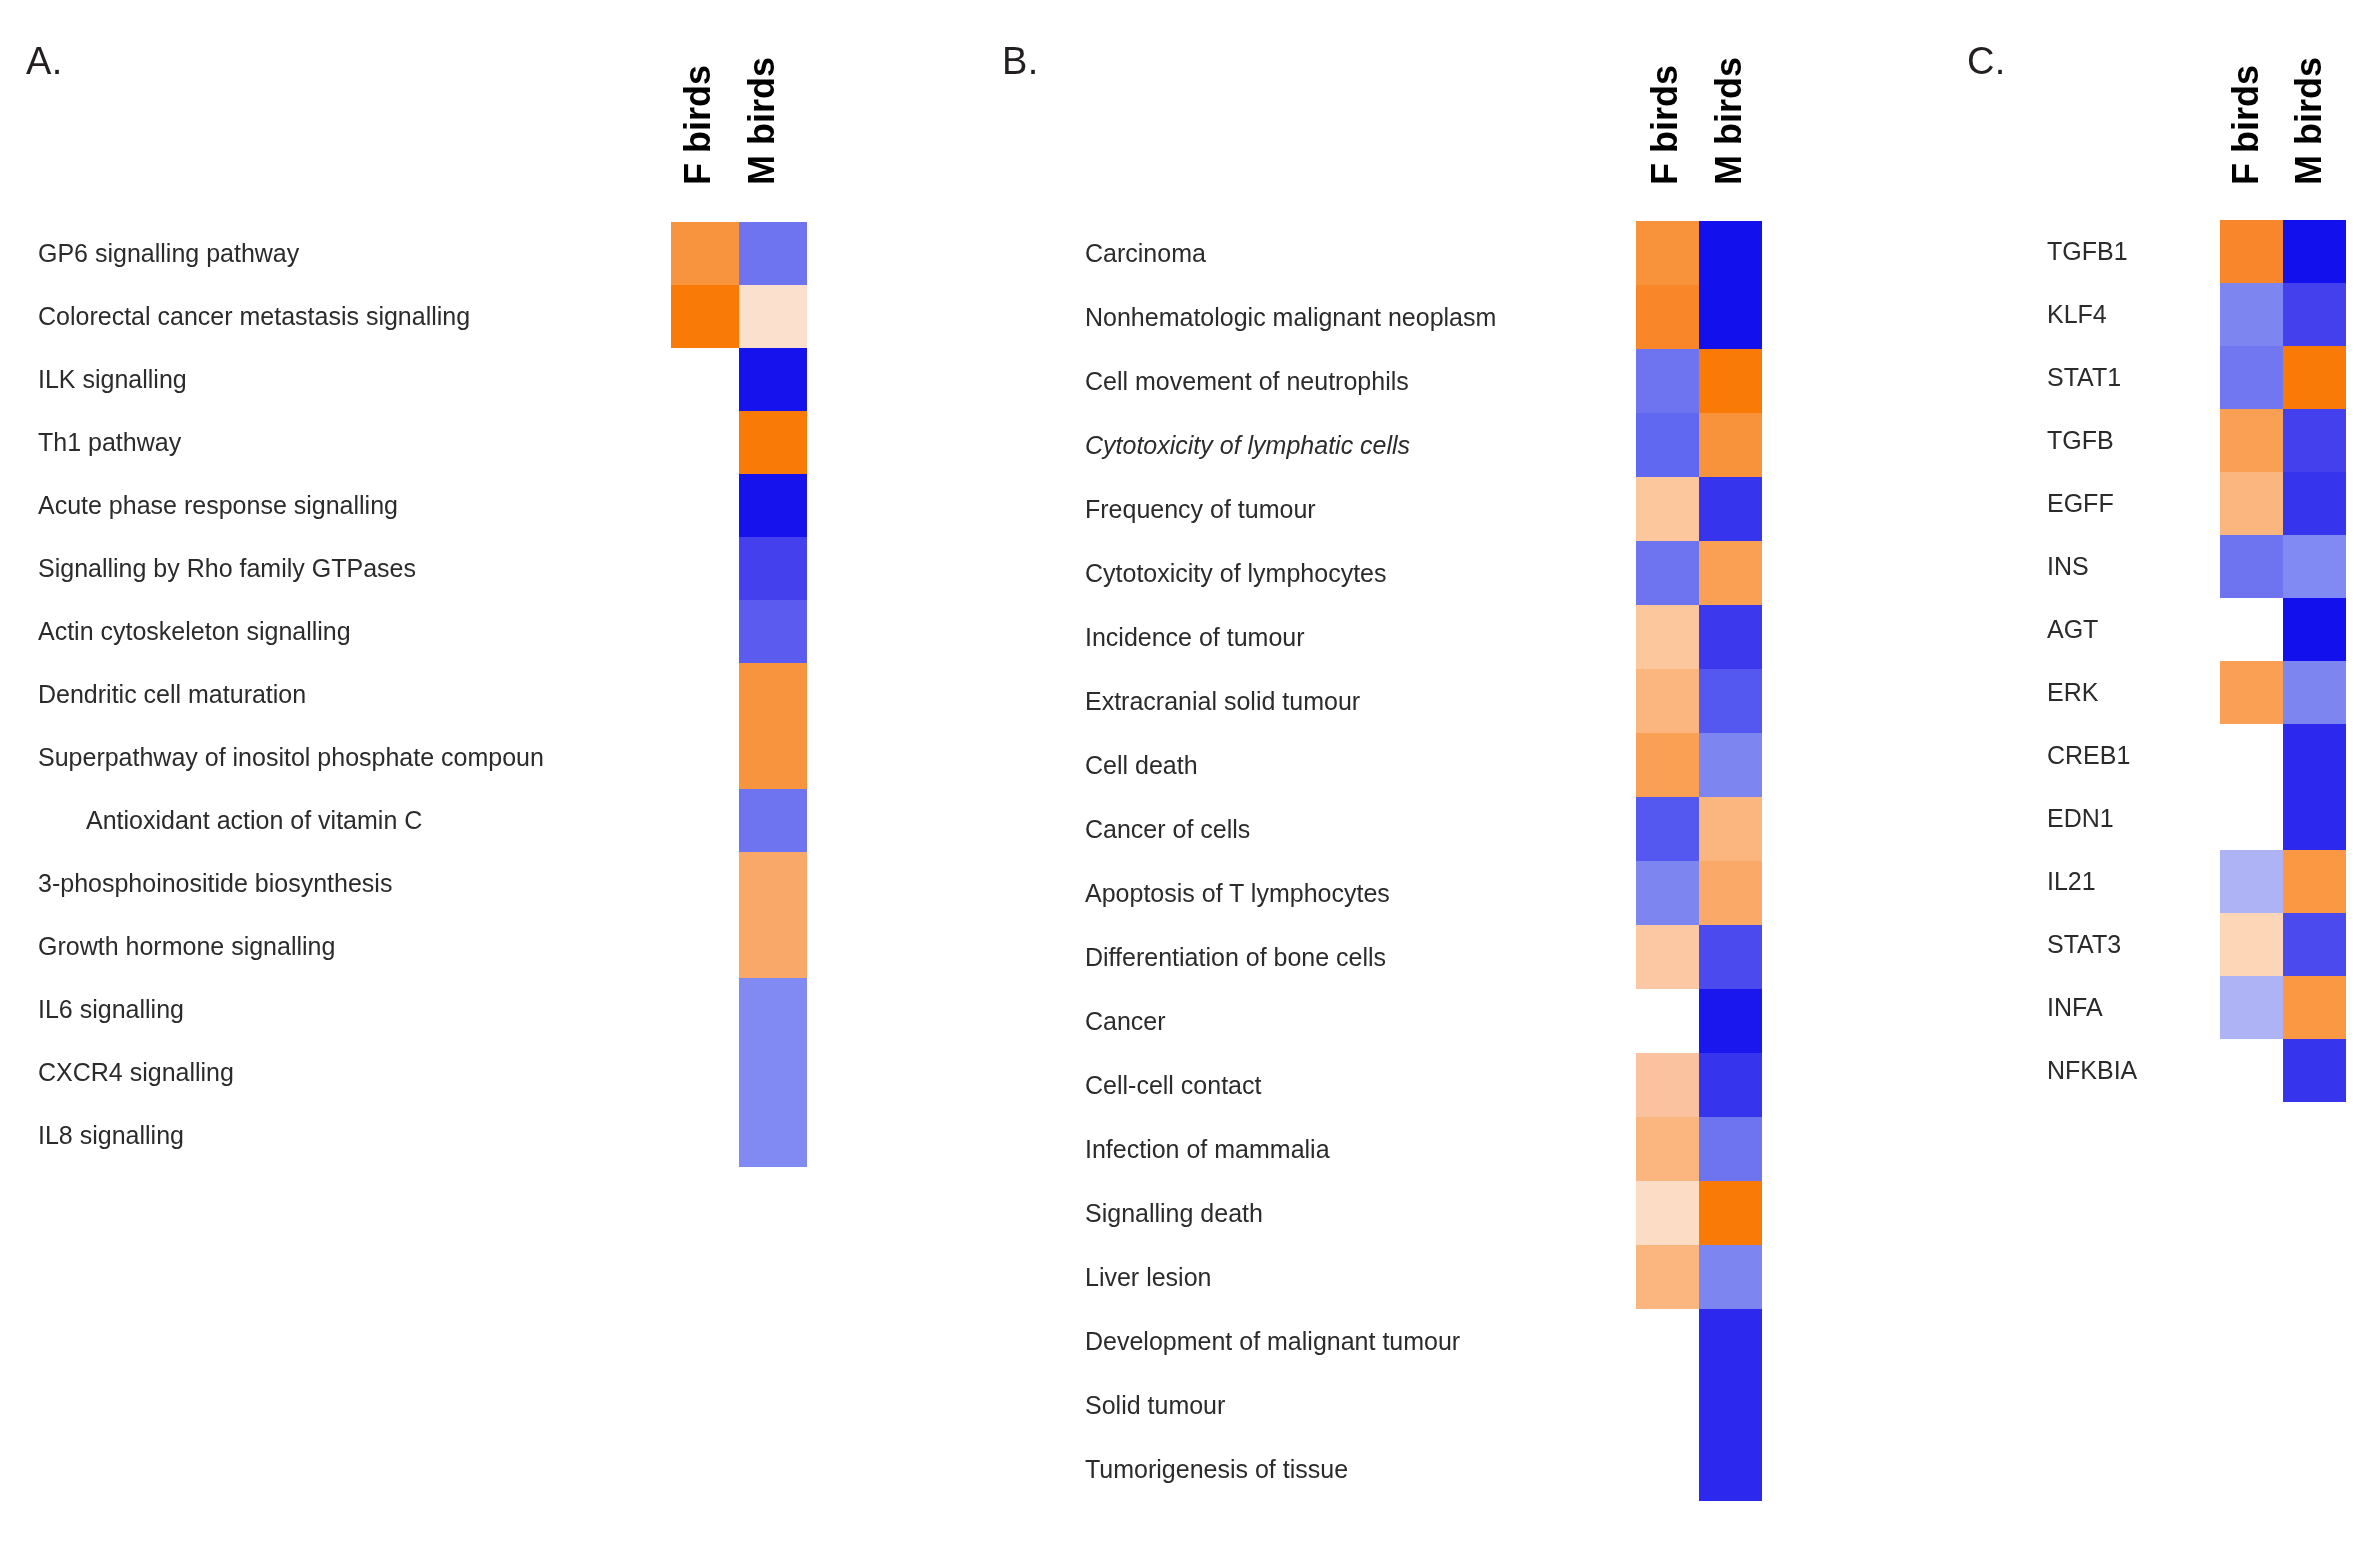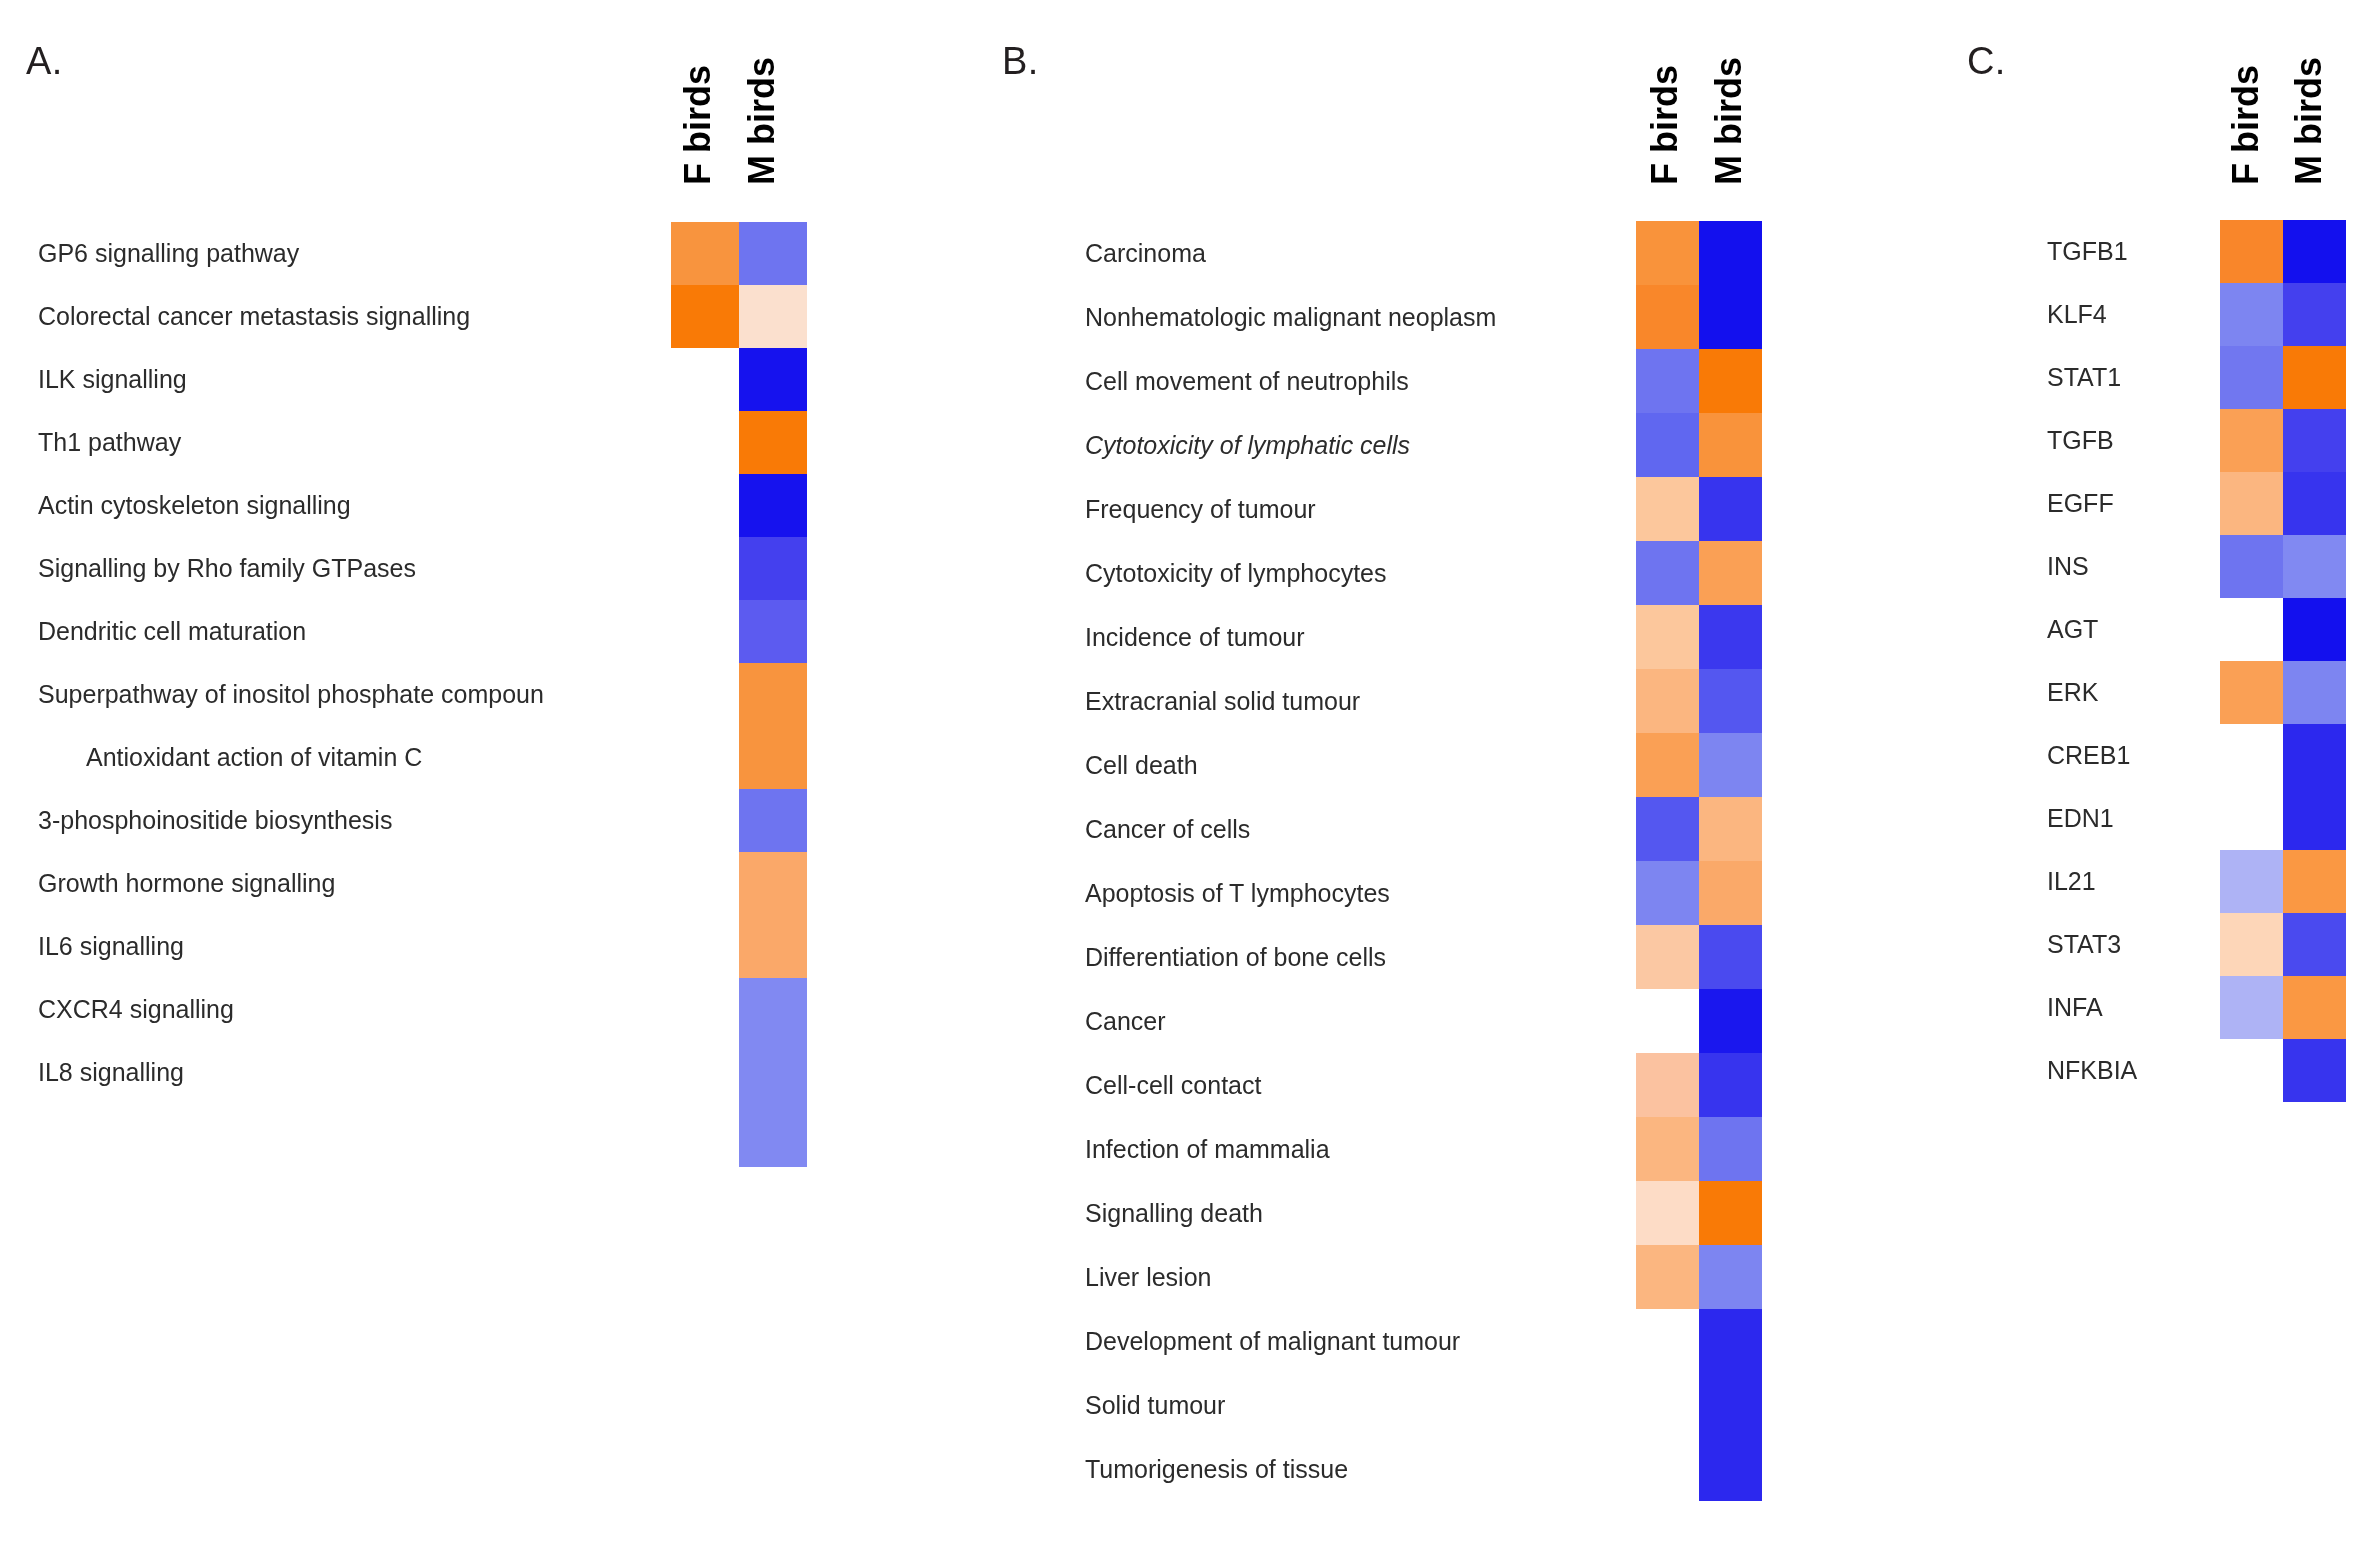--- a/index.html
+++ b/index.html
@@ -101,22 +101,23 @@
     <div class="col-headers" id="a-headers" style="left:680px; top:10.5px;">
       <div class="col-header" style="width:64px;">F birds</div>
       <div class="col-header" style="width:64px;">M birds</div>
     </div>
 
     <div class="labels" id="a-labels" style="left:38px; top:222px; width:610px;">
         <div class="row-label" style="height: 63px;">GP6 signalling pathway</div>
         <div class="row-label" style="height: 63px;">Colorectal cancer metastasis signalling</div>
         <div class="row-label" style="height: 63px;">ILK signalling</div>
         <div class="row-label" style="height: 63px;">Th1 pathway</div>
+        <div class="row-label" style="height: 63px;">Acute phase response signalling</div>
+        <div class="row-label" style="height: 63px;">Signalling by Rho family GTPases</div>
         <div class="row-label" style="height: 63px;">Actin cytoskeleton signalling</div>
-        <div class="row-label" style="height: 63px;">Signalling by Rho family GTPases</div>
         <div class="row-label" style="height: 63px;">Dendritic cell maturation</div>
         <div class="row-label" style="height: 63px;">Superpathway of inositol phosphate compoun</div>
         <div class="row-label" style="height: 63px; margin-left: 48px;">Antioxidant action of vitamin C</div>
         <div class="row-label" style="height: 63px;">3-phosphoinositide biosynthesis</div>
         <div class="row-label" style="height: 63px;">Growth hormone signalling</div>
         <div class="row-label" style="height: 63px;">IL6 signalling</div>
         <div class="row-label" style="height: 63px;">CXCR4 signalling</div>
         <div class="row-label" style="height: 63px;">IL8 signalling</div>
       </div>
 

